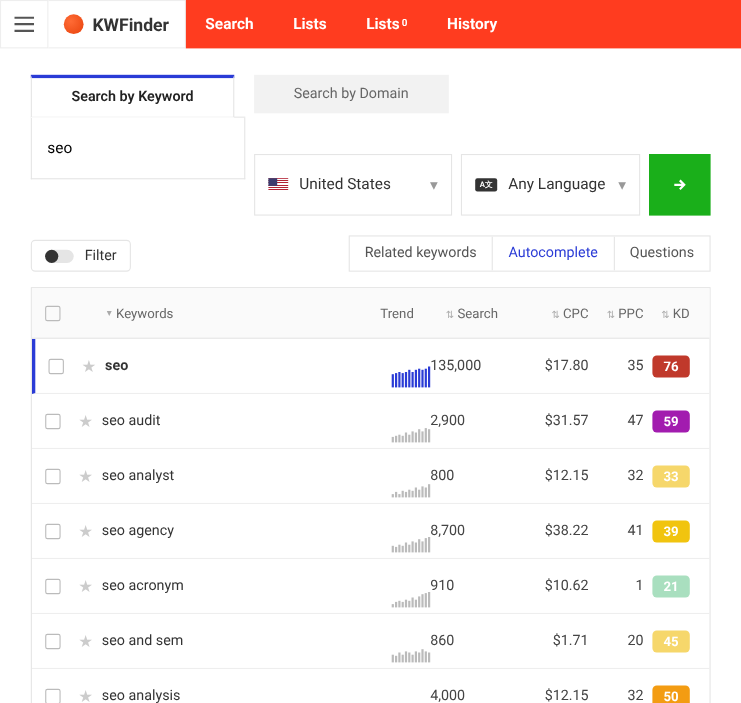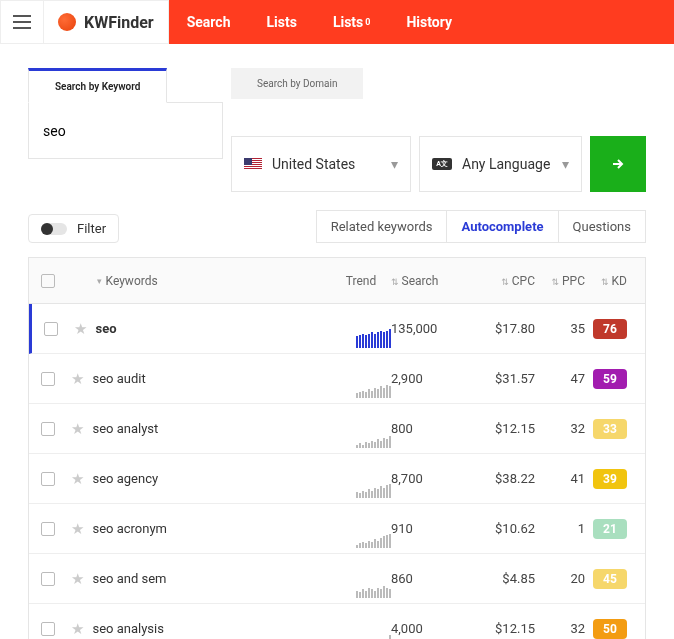--- a/index.html
+++ b/index.html
@@ -7,45 +7,45 @@
 .header{display:flex;align-items:stretch;height:44px}
 .menu-burger{width:44px;display:flex;align-items:center;justify-content:center;border:1px solid #eee;cursor:pointer}
 .brand{display:flex;align-items:center;padding:0 14px;font-weight:700;font-size:16px;border:1px solid #eee;border-left:none}
 .brand-dot{width:18px;height:18px;border-radius:50%;background:radial-gradient(circle at 35% 35%,#ff6b35,#e8420c);margin-right:8px}
 .nav{flex:1;display:flex;background:#ff3c1f}
 .nav-item{color:#fff;font-weight:700;padding:0 18px;display:flex;align-items:center;font-size:14px;cursor:pointer}
 .nav-item sup{font-size:9px;margin-left:2px}
 .content{padding:24px 28px 0}
 .search-row{display:flex;gap:8px}
 .tabline{display:flex;border-bottom:1px solid #e5e5e5}
-.tab{padding:10px 26px;font-size:10px;color:#666;cursor:pointer}
+.tab{padding:10px 36px;font-size:13px;color:#666;cursor:pointer}
 .tab.active{border:1px solid #e5e5e5;border-bottom:1px solid #fff;border-top:3px solid #2a3bd6;margin-bottom:-1px;color:#222;font-weight:600}
 .search-col{width:195px}
 .input-box{border:1px solid #e5e5e5;border-top:none;height:56px;display:flex;align-items:center;padding:0 14px}
 .kw-input{border:none;outline:none;font-size:14px;width:100%}
 .select-box{border:1px solid #e5e5e5;height:56px;display:flex;align-items:center;padding:0 12px;margin-top:33px;gap:10px;cursor:pointer;font-size:14px}
 .flag{width:18px;height:12px;background:linear-gradient(#b22234 0 8%,#fff 8% 16%,#b22234 16% 24%,#fff 24% 32%,#b22234 32% 40%,#fff 40% 48%,#b22234 48% 56%,#fff 56% 64%,#b22234 64% 72%,#fff 72% 80%,#b22234 80% 88%,#fff 88% 100%);position:relative}
 .flag::before{content:"";position:absolute;left:0;top:0;width:8px;height:7px;background:#3c3b6e}
 .lang-ic{width:20px;height:12px;background:#333;color:#fff;font-size:7px;font-weight:700;display:flex;align-items:center;justify-content:center;border-radius:2px}
 .caret{margin-left:auto;color:#999}
 .go-btn{width:56px;height:56px;margin-top:33px;background:#1aaf1a;display:flex;align-items:center;justify-content:center;cursor:pointer;color:#fff}
 .filter-row{display:flex;align-items:flex-end;margin-top:18px;gap:10px}
 .filter-pill{border:1px solid #e5e5e5;border-radius:4px;padding:6px 12px;display:flex;align-items:center;gap:10px;cursor:pointer}
 .toggle{width:26px;height:12px;border-radius:6px;background:#e5e5e5;position:relative}
 .toggle::after{content:"";position:absolute;width:12px;height:12px;border-radius:50%;background:#333;left:0;top:0}
 .tab-pills{margin-left:auto;display:flex;border:1px solid #e5e5e5;border-radius:0;overflow:hidden}
 .pill{padding:8px 14px;cursor:pointer;color:#555;border-right:1px solid #e5e5e5}
 .pill:last-child{border-right:none}
-.pill.active{color:#2a3bd6;font-weight:700}
+.pill.active{color:#2a3bd6;font-weight:400}
 .table{margin-top:14px;border:1px solid #e5e5e5}
 .thead{display:flex;align-items:center;height:46px;background:#fafafa;border-bottom:1px solid #e5e5e5;font-size:12px;color:#666}
 .th-chk{width:38px;display:flex;justify-content:center}
 .th-kw{flex:1;display:flex;align-items:center;gap:4px;padding-left:30px}
 .th-trend{width:60px;text-align:center}
-.th-search{width:76px;text-align:left}
+.th-search{width:76px;text-align:center}
 .th-cpc{width:68px;text-align:right}
 .th-ppc{width:50px;text-align:right}
 .th-kd{width:60px;text-align:right;padding-right:18px}
 .sort-ic{color:#aaa;font-size:9px}
 .tbody{max-height:340px;overflow:auto}
 .row{display:flex;align-items:center;height:50px;border-bottom:1px solid #eee;font-size:13px;position:relative}
 .row.sel{border-left:3px solid #2a3bd6}
 .row.sel .kw{font-weight:700}
 .star{color:#ccc;font-size:15px;margin-left:4px}
 .kw{flex:1;padding-left:8px}
@@ -287,21 +287,21 @@
             <i style="height:9.799999999999999px"></i>
             <i style="height:8.399999999999999px"></i>
             <i style="height:7px"></i>
             <i style="height:9.799999999999999px"></i>
             <i style="height:8.399999999999999px"></i>
             <i style="height:11.2px"></i>
             <i style="height:9.799999999999999px"></i>
             <i style="height:8.399999999999999px"></i>
           </div>
     <div class="sv">860</div>
-    <div class="cpc">$4.85</div>
+    <div class="cpc">$1.71</div>
     <div class="ppc">20</div>
     <div class="kd-col"><span class="kd" style="background:#f6d76b">45</span></div>
         </div>
         <div class="row">
     <div class="th-chk">
             <span class="chk"></span>
           </div>
     <span class="star">★</span>
     <div class="kw">seo analysis</div>
     <div class="trend">

